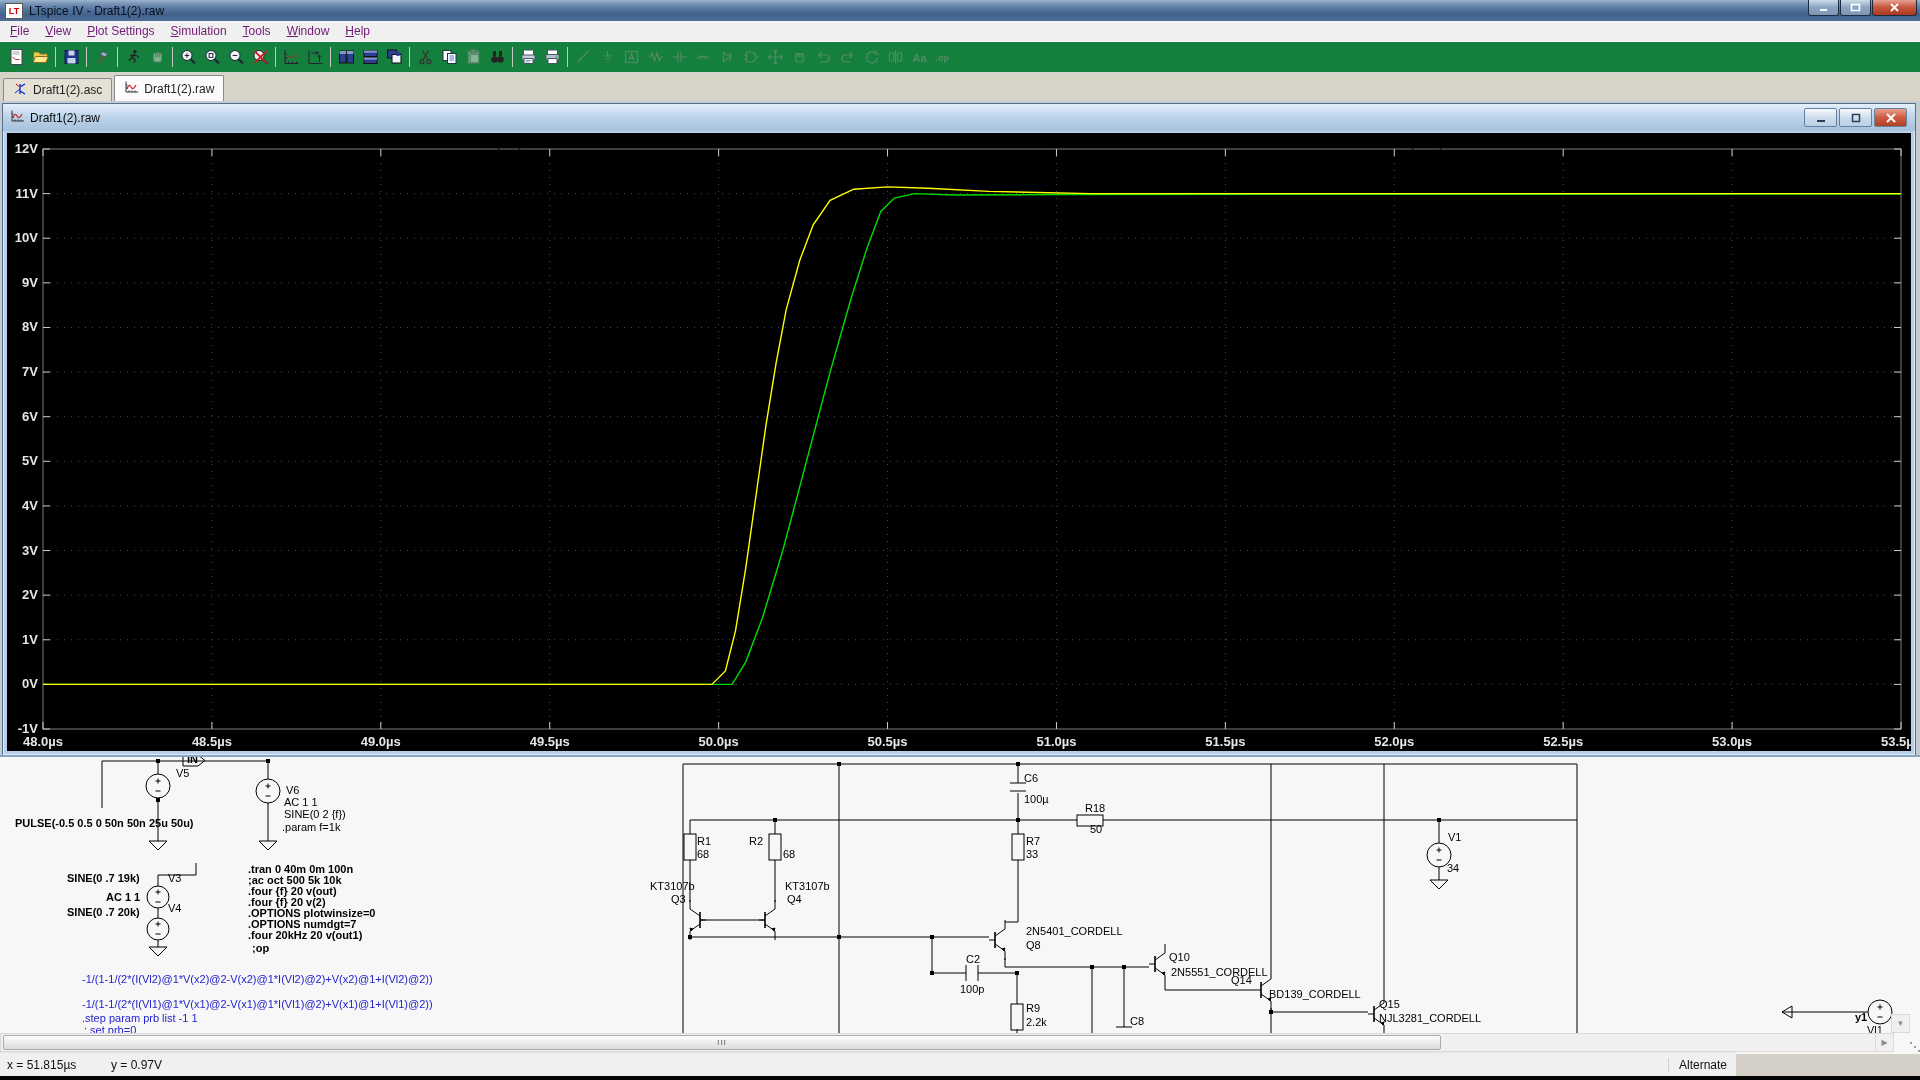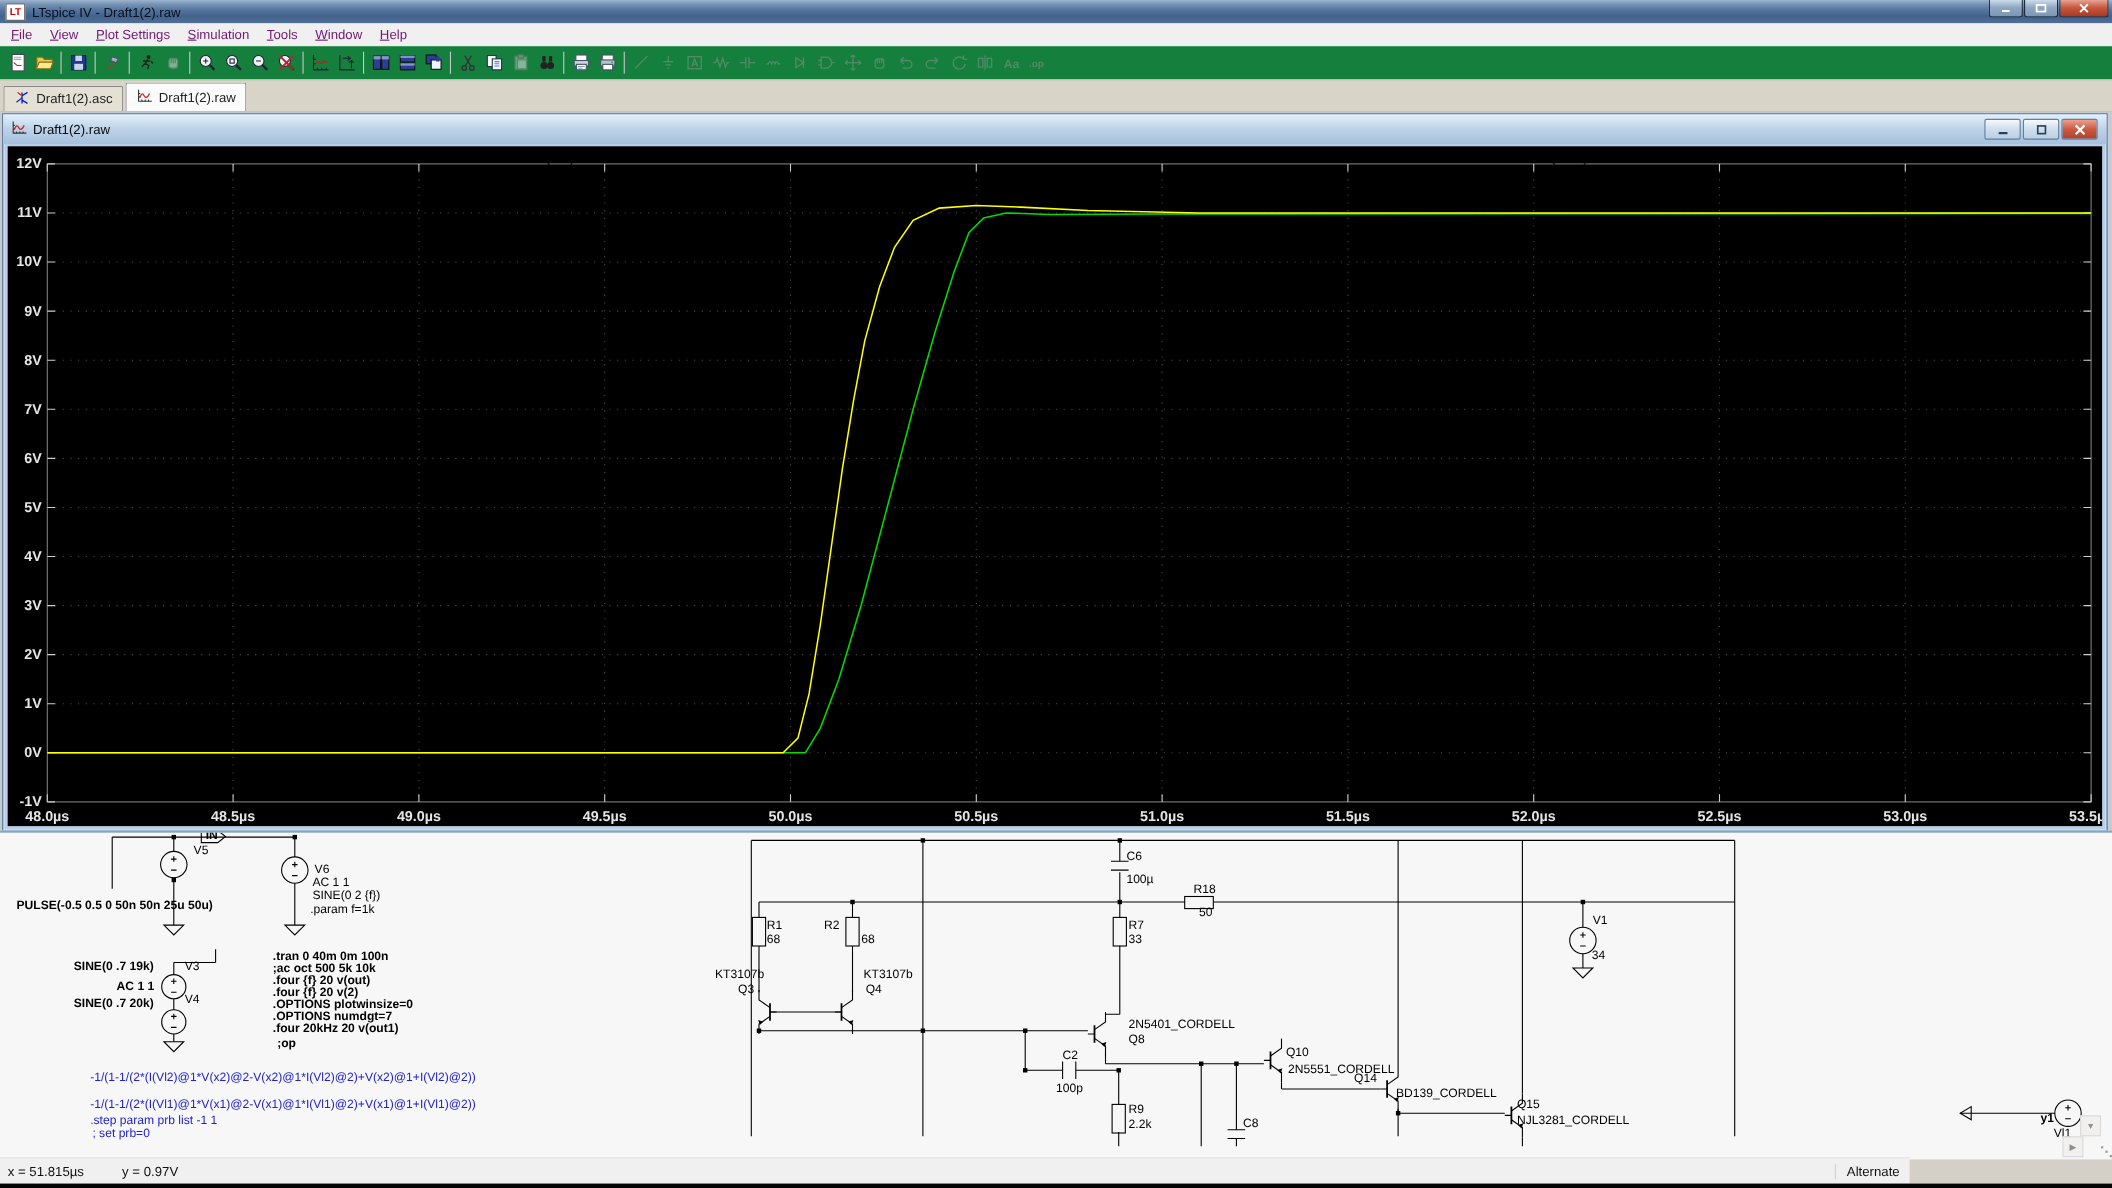--- a/index.html
+++ b/index.html
@@ -685,20 +685,23 @@
         <span class="slabel" style="left:1379px;top:262px">NJL3281_CORDELL</span>
         <span class="slabel" style="left:1448px;top:81px">V1</span>
         <span class="slabel" style="left:1447px;top:112px">34</span>
         <span class="slabel bold" style="left:1855px;top:261px">y1</span>
         <span class="slabel" style="left:1867px;top:274px">Vl1</span>
         <span class="slabel blue" style="left:82px;top:223px">-1/(1-1/(2*(I(Vl2)@1*V(x2)@2-V(x2)@1*I(Vl2)@2)+V(x2)@1+I(Vl2)@2))</span>
         <span class="slabel blue" style="left:82px;top:248px">-1/(1-1/(2*(I(Vl1)@1*V(x1)@2-V(x1)@1*I(Vl1)@2)+V(x1)@1+I(Vl1)@2))</span>
         <span class="slabel blue" style="left:82px;top:262px">.step param prb list -1 1</span>
         <span class="slabel blue" style="left:84px;top:274px">; set prb=0</span>
       </div>
+    <div class="hscroll">
+      <div class="hthumb">III</div>
+    </div>
     <div class="sbtn" style="left:1875px;bottom:2px">▶</div>
     <div class="sbtn" style="right:10px;bottom:21px">▼</div>
     <div class="dots"></div>
   </div>
 </div>
 
 <div class="statusbar">
   <span class="sx">x = 51.815µs</span>
   <span>y = 0.97V</span>
   <span class="spacer"></span>

